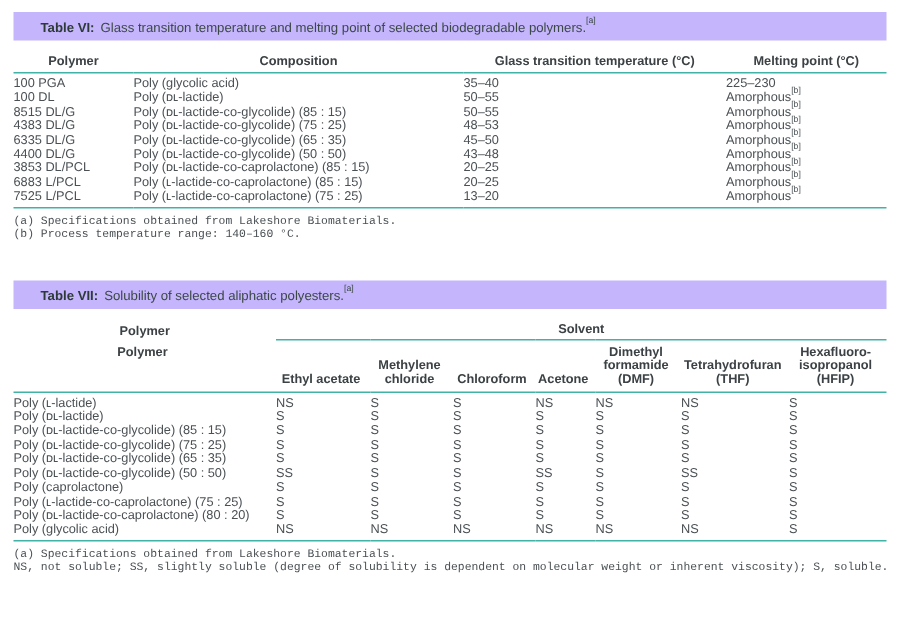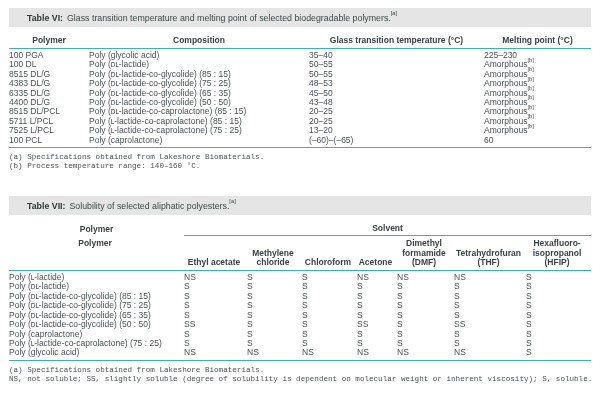--- a/index.html
+++ b/index.html
@@ -5,21 +5,21 @@
   html,body { margin:0; padding:0; background:#ffffff; }
   body {
     width:600px; height:418px; overflow:hidden;
     font-family:"Liberation Sans", sans-serif;
     color:#4a5054;
     -webkit-font-smoothing:antialiased;
   }
   .page { padding:8px 9px 0 9px; }
 
   .titlebar {
-    background:#e5e5e5;
+    background:#c4b5fd;
     height:19px; width:582px;
     display:flex; align-items:center;
     box-sizing:border-box; padding-left:18px;
     font-size:8.8px;
   }
   .titlebar .lbl { font-weight:bold; color:#2e3a38; margin-right:4px; white-space:nowrap; }
   .titlebar .ttl { color:#3c4846; white-space:nowrap; }
   sup { font-size:5.8px; line-height:0; position:relative; top:-0.6ex; }
 
   table { border-collapse:collapse; table-layout:fixed; width:582px; font-size:8.5px; }
@@ -110,42 +110,36 @@
           <td>45–50</td>
           <td>Amorphous<sup>[b]</sup></td>
         </tr>
         <tr>
           <td>4400 DL/G</td>
           <td>Poly (ᴅʟ-lactide-co-glycolide) (50 : 50)</td>
           <td>43–48</td>
           <td>Amorphous<sup>[b]</sup></td>
         </tr>
         <tr>
-          <td>8515 DL/PCL</td>
+          <td>3853 DL/PCL</td>
           <td>Poly (ᴅʟ-lactide-co-caprolactone) (85 : 15)</td>
           <td>20–25</td>
           <td>Amorphous<sup>[b]</sup></td>
         </tr>
         <tr>
-          <td>5711 L/PCL</td>
+          <td>6883 L/PCL</td>
           <td>Poly (ʟ-lactide-co-caprolactone) (85 : 15)</td>
           <td>20–25</td>
           <td>Amorphous<sup>[b]</sup></td>
         </tr>
         <tr>
           <td>7525 L/PCL</td>
           <td>Poly (ʟ-lactide-co-caprolactone) (75 : 25)</td>
           <td>13–20</td>
           <td>Amorphous<sup>[b]</sup></td>
-        </tr>
-        <tr>
-          <td>100 PCL</td>
-          <td>Poly (caprolactone)</td>
-          <td>(–60)–(–65)</td>
-          <td>60</td>
         </tr>
       </tbody>
   </table>
 
   <div class="foot">
     <div>(a) Specifications obtained from Lakeshore Biomaterials.</div>
     <div>(b) Process temperature range: 140–160 °C.</div>
   </div>
 
   <div class="gap"></div>
@@ -263,20 +257,30 @@
           <td>Poly (ʟ-lactide-co-caprolactone) (75 : 25)</td>
           <td>S</td>
           <td>S</td>
           <td>S</td>
           <td>S</td>
           <td>S</td>
           <td>S</td>
           <td>S</td>
         </tr>
         <tr>
+          <td>Poly (ᴅʟ-lactide-co-caprolactone) (80 : 20)</td>
+          <td>S</td>
+          <td>S</td>
+          <td>S</td>
+          <td>S</td>
+          <td>S</td>
+          <td>S</td>
+          <td>S</td>
+        </tr>
+        <tr>
           <td>Poly (glycolic acid)</td>
           <td>NS</td>
           <td>NS</td>
           <td>NS</td>
           <td>NS</td>
           <td>NS</td>
           <td>NS</td>
           <td>S</td>
         </tr>
       </tbody>

